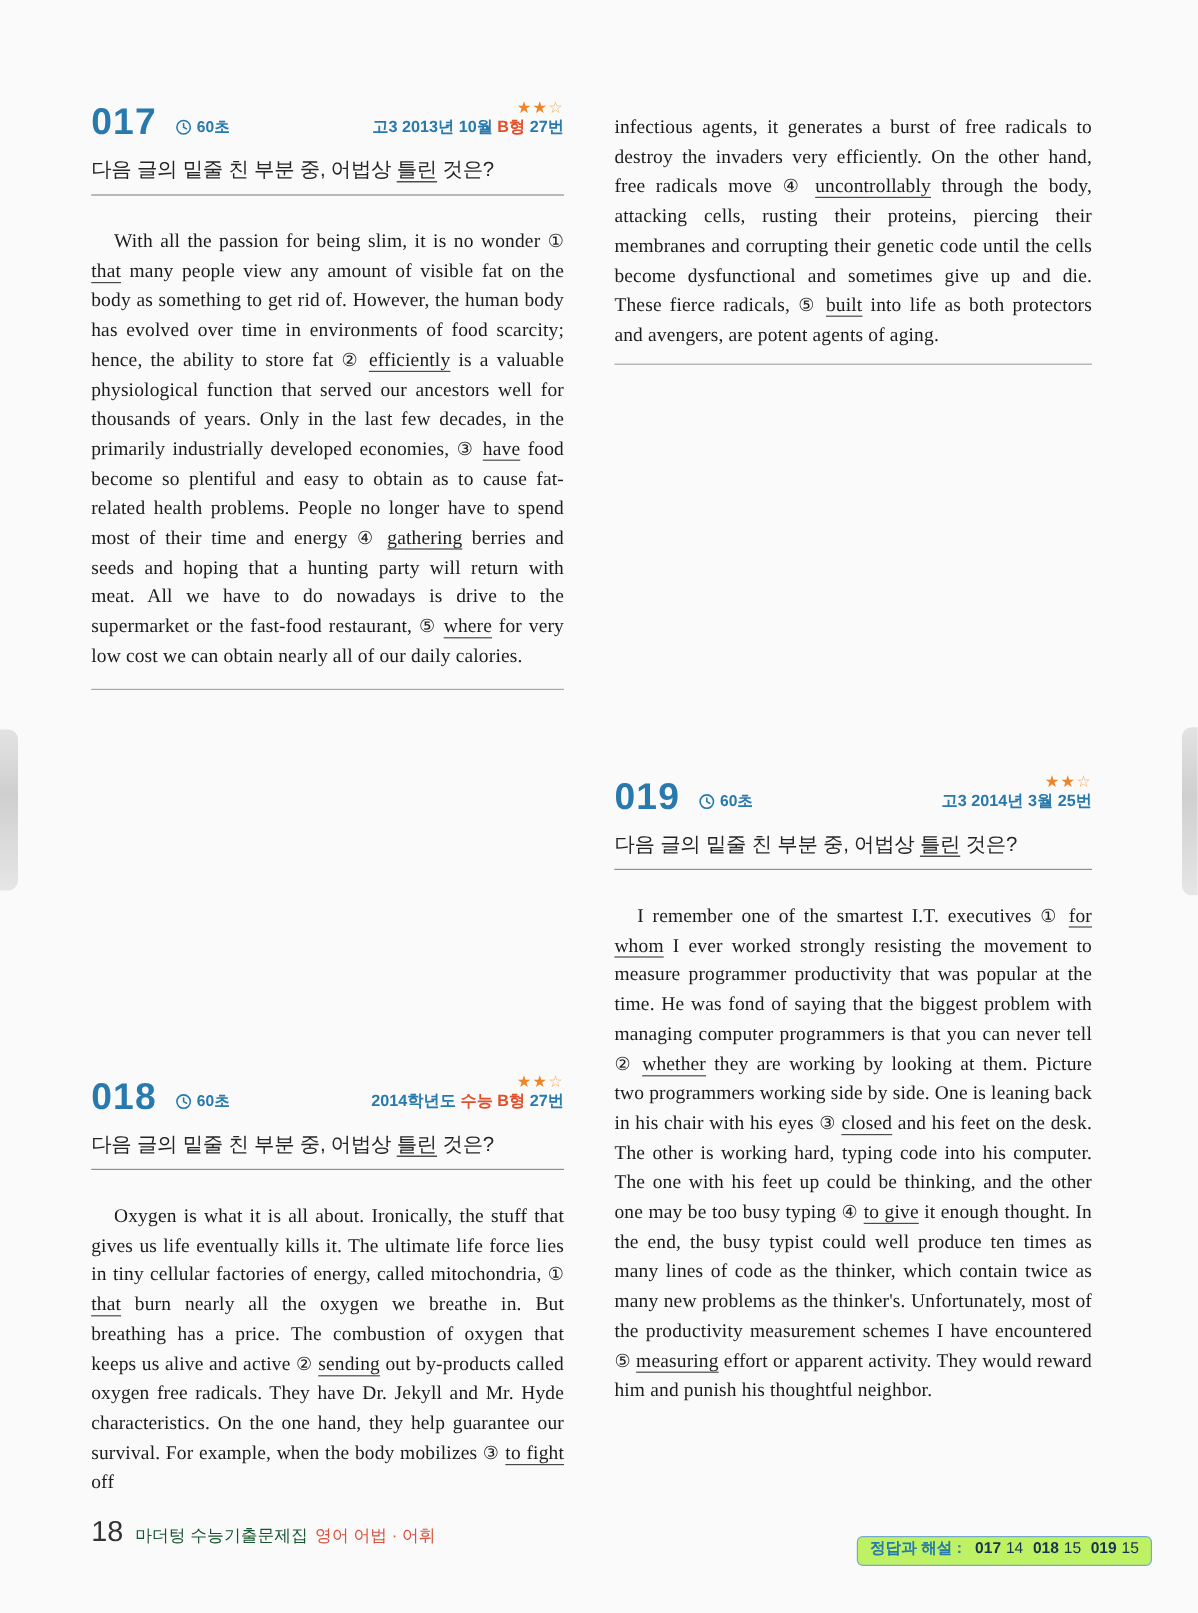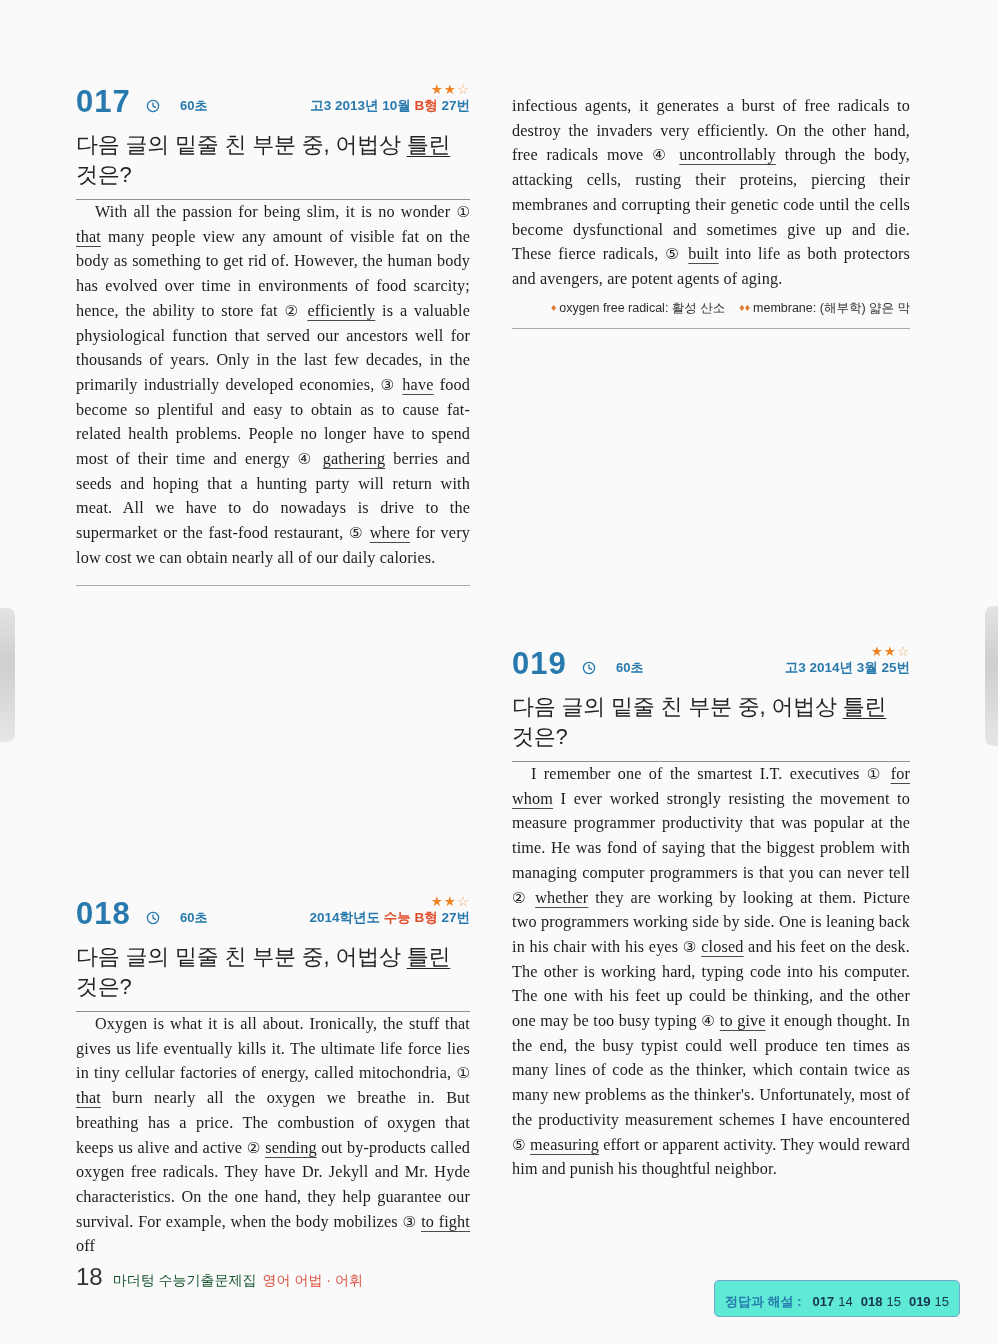--- a/index.html
+++ b/index.html
@@ -21,40 +21,40 @@
   
   .q-header { position: relative; height: 44px; }
   .q-num {
     position: absolute; left: 0; top: 0;
     font-size: 31px; font-weight: bold; color: #2779ae; letter-spacing: 1px;
     font-family: "Liberation Sans", sans-serif;
   }
   .q-timer {
     position: absolute; left: 70px; top: 13px;
     color: #2779ae; font-size: 13px; font-weight: bold;
-    display: inline-flex; align-items: center; gap: 20px;
+    display: inline-flex; align-items: center; gap: 4px;
   }
   .q-meta { position: absolute; right: 0; top: -2px; text-align: right; }
   .stars { display: block; font-size: 13.5px; line-height: 15px; letter-spacing: 1px; }
   .star-filled { color: #ef8326; }
   .star-empty  { color: #f0a966; }
   .src { display: block; font-size: 13.5px; font-weight: bold; line-height: 18px; }
   .c-blue { color: #2779ae; }
   .c-red  { color: #e14f2b; }
 
-  .prompt { font-size: 22px; color: #242424; letter-spacing: -0.2px; margin-top: 2px; }
+  .prompt { font-size: 17px; color: #242424; letter-spacing: -0.2px; margin-top: 2px; }
   .prompt .u { text-decoration: underline; text-underline-offset: 4px; text-decoration-thickness: 1px; }
 
   .rule     { border-top: 1.5px solid #8f8f8f; margin-top: 9px; }
   .end-rule { border-top: 1px solid #a8a8a8; }
 
   .passage {
     font-family: "Liberation Serif", "DejaVu Serif", serif;
     font-size: 16.2px; line-height: 24.7px; letter-spacing: 0.15px;
-    text-align: justify; color: #1c1c1c; margin-top: 0;
+    text-align: justify; color: #1c1c1c; margin-top: 26px;
   }
   .passage.indent { text-indent: 19px; }
   .cnum { font-family: "DejaVu Sans", sans-serif; font-size: 15px; }
   .cword {
     text-decoration: underline; text-underline-offset: 3.5px;
     text-decoration-thickness: 1px; text-decoration-color: #4a4a4a;
   }
 
   .footnotes { text-align: right; font-size: 12.5px; color: #2b2b2b; margin-top: 8px; }
   .fn-item { margin-left: 14px; white-space: nowrap; }
@@ -62,22 +62,22 @@
 
   
   .footer-left { display: flex; align-items: baseline; gap: 10px; }
   .page-number { font-size: 24px; color: #333; font-weight: 500; }
   .book-title  { font-size: 14px; color: #14532d; }
   .subject     { font-size: 14px; color: #d9503c; margin-left: -4px; }
 
   .answer-box {
     display: inline-block;
     border: 1.5px solid #74a9cd; border-radius: 5px;
-    padding: 12px 10px 5px; font-size: 13px; font-weight: bold;
-    background: #5eead4; white-space: nowrap;
+    padding: 0 10px 5px; font-size: 13px; font-weight: bold;
+    background: #bef264; white-space: nowrap;
   }
   .answer-label { color: #2779ae; margin-right: 3px; }
   .ans-pair { margin-left: 8px; color: #17334f; }
   .ans-q { font-weight: bold; }
   .ans-p { font-weight: 500; margin-left: 4px; }
 
   .clock-svg { display: inline-block; }
 </style>
 </head>
 <body>
@@ -101,21 +101,20 @@
     </span>
   </header>
   <p class="prompt"><span>다음 글의 밑줄 친 부분 중, 어법상 </span><span class="u">틀린</span><span> 것은?</span></p>
   <div class="rule"></div>
   <p class="passage indent"><span>With all the passion for being slim, it is no wonder </span><span class="cnum">①</span> <span class="cword">that</span><span> many people view any amount of visible fat on the body as something to get rid of. However, the human body has evolved over time in environments of food scarcity; hence, the ability to store fat </span><span class="cnum">②</span> <span class="cword">efficiently</span><span> is a valuable physiological function that served our ancestors well for thousands of years. Only in the last few decades, in the primarily industrially developed economies, </span><span class="cnum">③</span> <span class="cword">have</span><span> food become so plentiful and easy to obtain as to cause fat-related health problems. People no longer have to spend most of their time and energy </span><span class="cnum">④</span> <span class="cword">gathering</span><span> berries and seeds and hoping that a hunting party will return with meat. All we have to do nowadays is drive to the supermarket or the fast-food restaurant, </span><span class="cnum">⑤</span> <span class="cword">where</span><span> for very low cost we can obtain nearly all of our daily calories.</span></p>
   <div class="end-rule" style="margin-top:14px;"></div>
 </section>
 
 <section class="block" style="left:512px; top:82px; width:398px;margin-top:12px;">
   <p class="passage" style="margin-top:0;"><span>infectious agents, it generates a burst of free radicals to destroy the invaders very efficiently. On the other hand, free radicals move </span><span class="cnum">④</span> <span class="cword">uncontrollably</span><span> through the body, attacking cells, rusting their proteins, piercing their membranes and corrupting their genetic code until the cells become dysfunctional and sometimes give up and die. These fierce radicals, </span><span class="cnum">⑤</span> <span class="cword">built</span><span> into life as both protectors and avengers, are potent agents of aging.</span></p>
-  <div class="footnotes"><span class="fn-item"><span class="fn-marker">♦</span>oxygen free radical: 활성 산소</span><span class="fn-item"><span class="fn-marker">♦♦</span>membrane: (해부학) 얇은 막</span></div>
   <div class="end-rule" style="margin-top:11px;"></div>
 </section>
 
 <section class="block" style="left:512px; top:646px; width:398px;">
   <header class="q-header">
     <span class="q-num">019</span>
     <span class="q-timer">
       <svg class="clock-svg" width="14" height="14" viewBox="0 0 16 16">
           <circle cx="8" cy="8" r="6.4" fill="none" stroke="#2779ae" stroke-width="1.5"></circle>
           <path d="M8 4.6 L8 8 L10.8 9.6" fill="none" stroke="#2779ae" stroke-width="1.5" stroke-linecap="round"></path>

